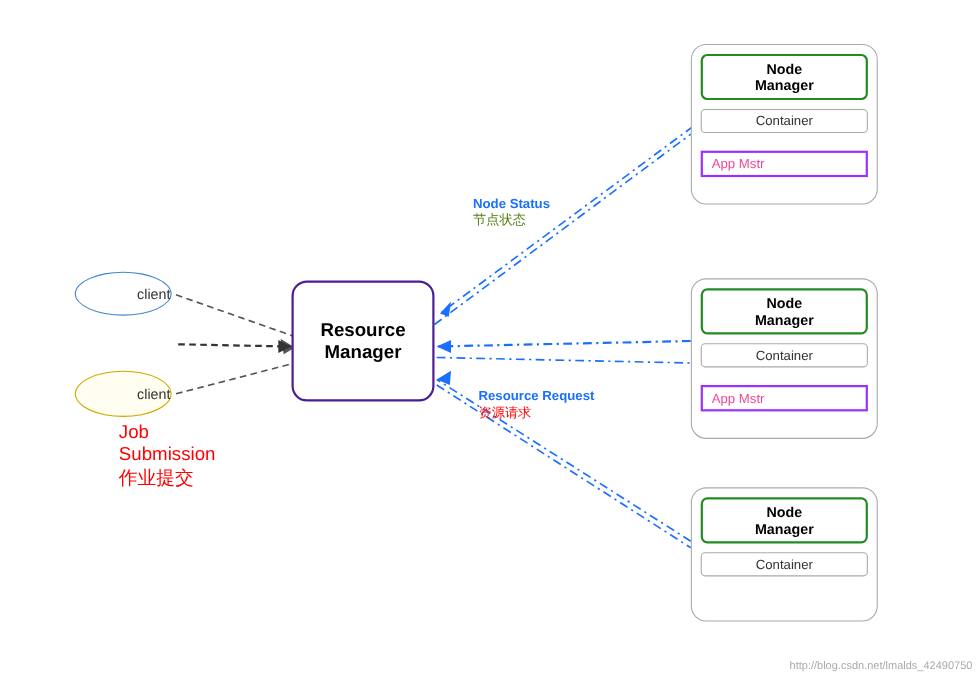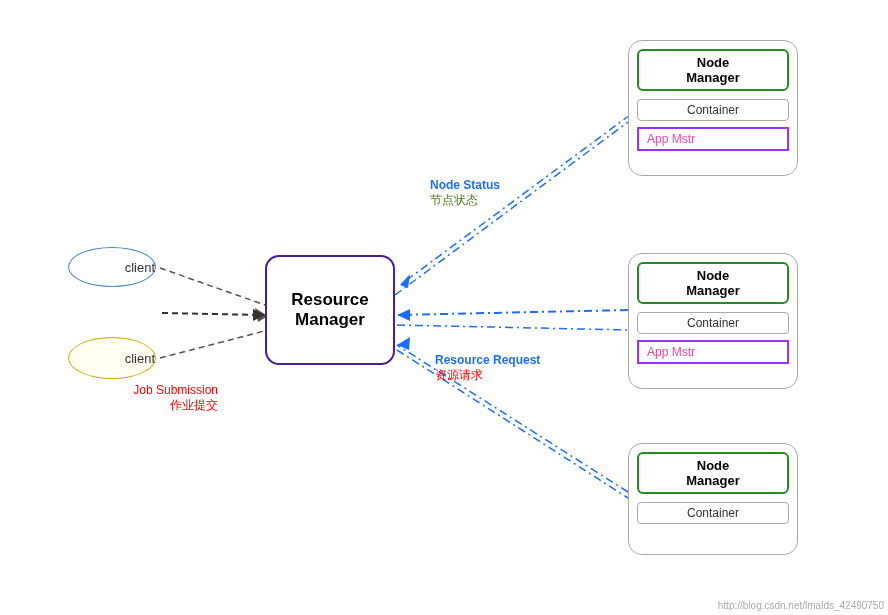--- a/index.html
+++ b/index.html
@@ -67,36 +67,36 @@
       margin-bottom: 8px;
     }
     .container-box {
       border: 1.5px solid #aaa;
       border-radius: 4px;
       background: #fff;
       text-align: center;
       font-size: 12px;
       color: #333;
       padding: 3px 8px;
-      margin-bottom: 6px;
+      margin-bottom: 16px;
     }
     .app-mstr-box {
       border: 2px solid #9B30FF;
       border-radius: 0;
       background: #fff;
       font-size: 12px;
       color: #ec4899;
       padding: 3px 8px;
     }
     
     .label-red {
       position: absolute;
       color: #ff0000;
-      font-size: 12px;
-      text-align: right;
+      font-size: 17px;
+      text-align: left;
     }
     .label-blue {
       position: absolute;
       color: #1a6fff;
       font-size: 12px;
       font-weight: bold;
       text-align: left;
     }
     
     .svg-overlay {

